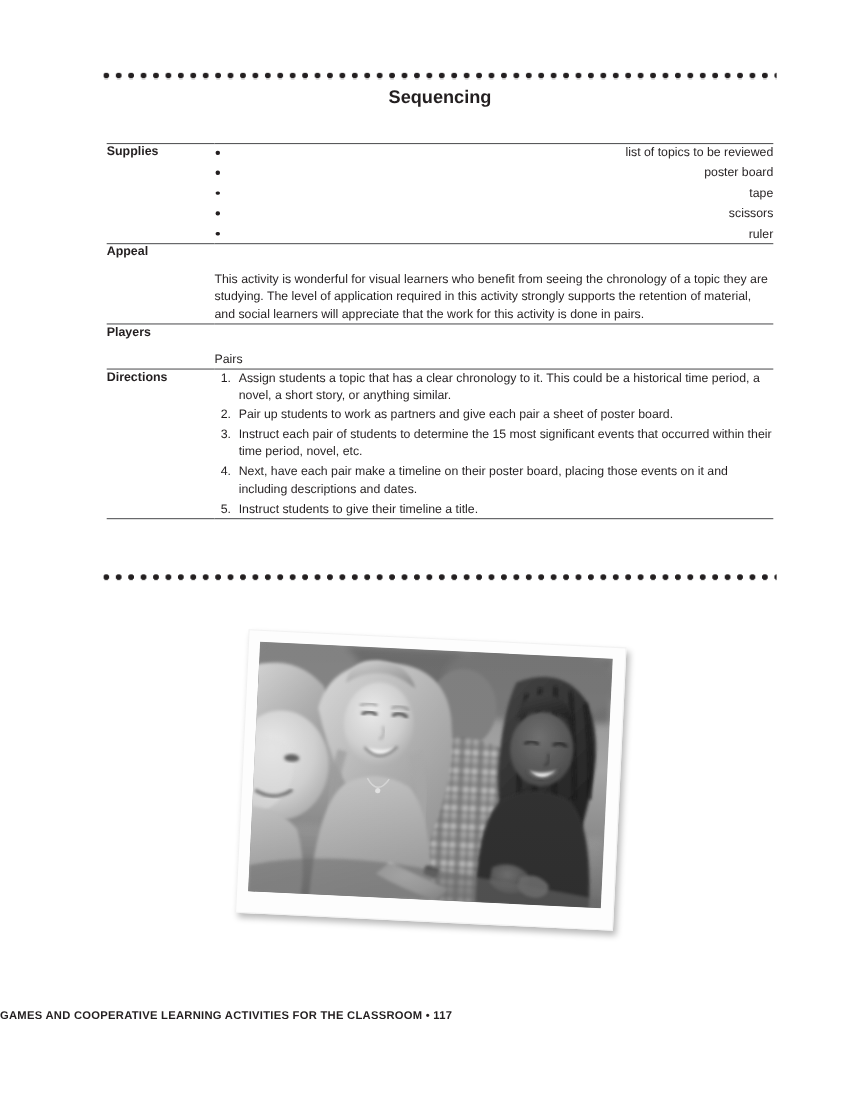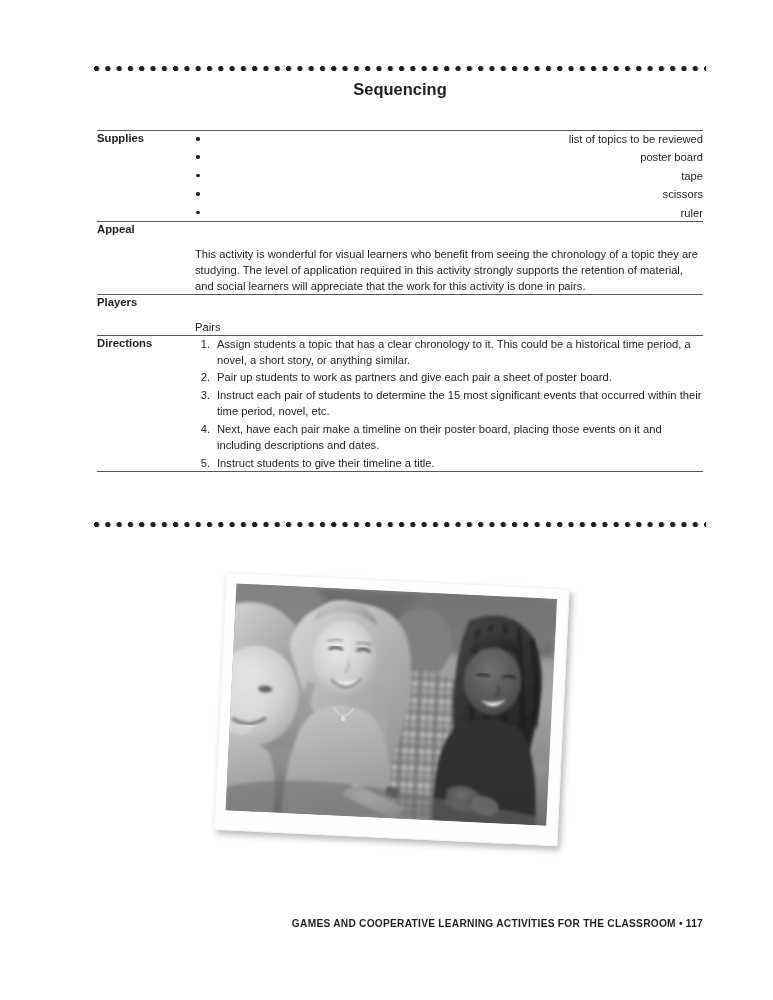--- a/index.html
+++ b/index.html
@@ -168,21 +168,20 @@
     background: #bdbdbd;
   }
   .photo-inner svg { display: block; width: 100%; height: 100%; }
 
   
   .footer {
     position: absolute;
     top: 918px;
     left: 0;
     width: 703px;
-    text-align: right;
     font-size: 10.2px;
     font-weight: bold;
     letter-spacing: 0.25px;
   }
 </style>
 </head>
 <body>
 
 <div class="page">
 

